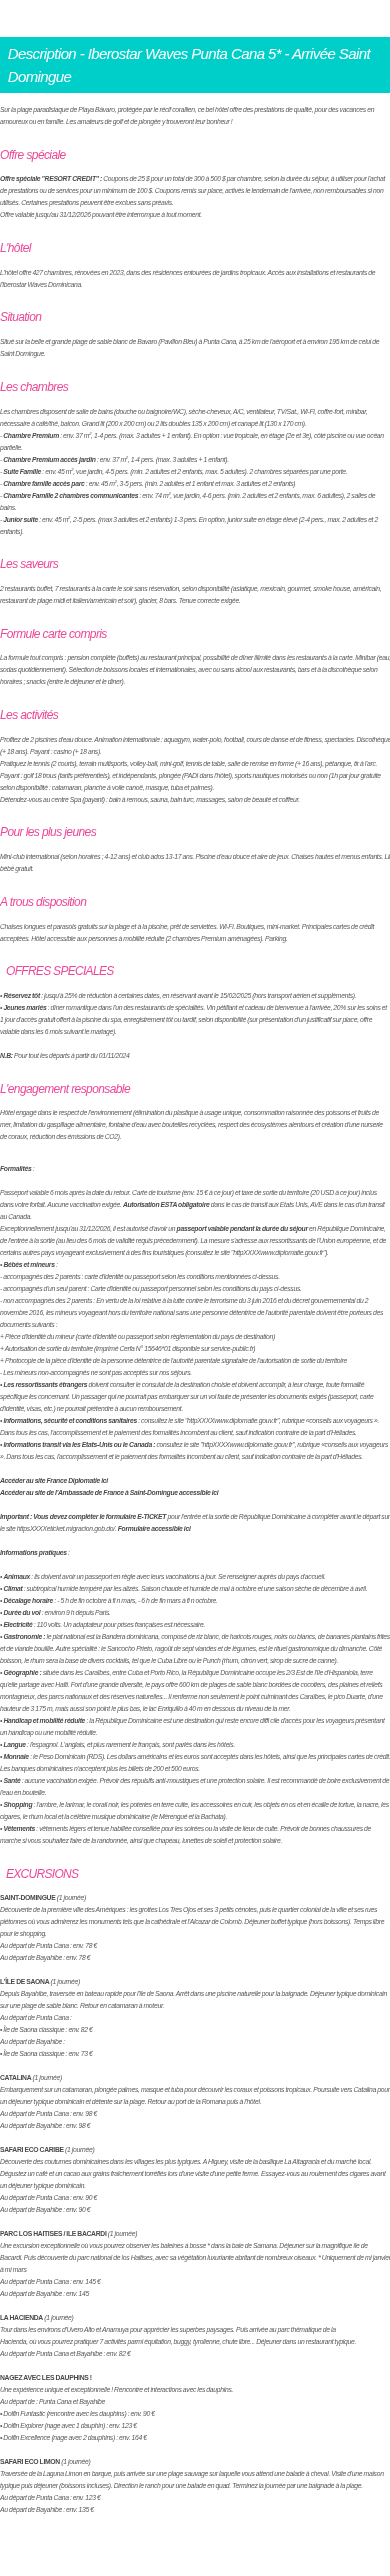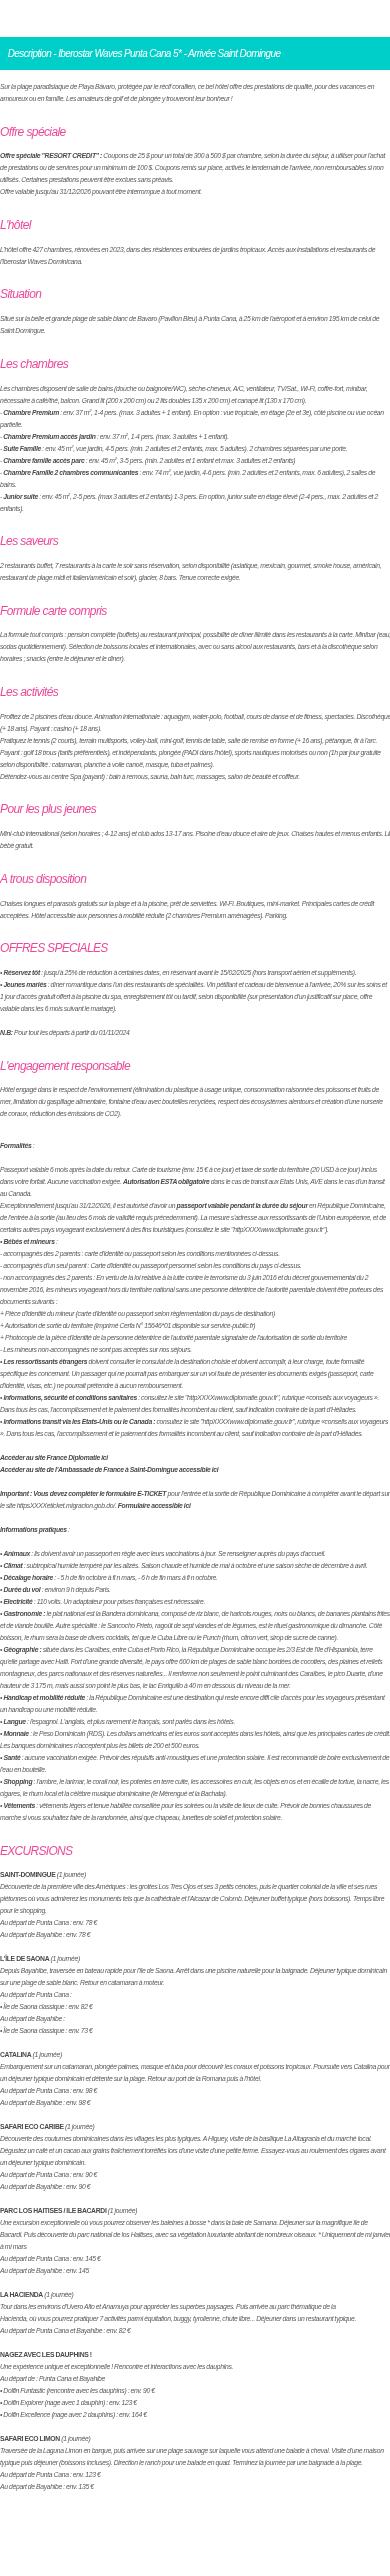--- a/index.html
+++ b/index.html
@@ -13,21 +13,21 @@
     background: #00cfc9;
     padding: 5.2px 7.2px 4.6px 7.7px;
     margin-bottom: 11.3px;
   }
   .title-bar h1 {
     margin: 0;
     font-family: "Liberation Sans Narrow", "Liberation Sans", sans-serif;
     font-style: italic;
     font-weight: normal;
     color: #ffffff;
-    font-size: 10px;
+    font-size: 15px;
     line-height: 23px;
     letter-spacing: -0.6px;
   }
   .content { padding: 0 0 0 0; }
   .intro, .section p, .section .line {
     font-style: italic;
     font-size: 6.8px;
     line-height: 12px;
     letter-spacing: -0.3px;
     color: #585858;
@@ -38,21 +38,21 @@
   .section { margin-bottom: 19.6px; }
   .section h2 {
     margin: 0 0 10.3px 0;
     font-style: italic;
     font-weight: normal;
     color: #ec4899;
     font-size: 12px;
     line-height: 15.5px;
     letter-spacing: -0.6px;
   }
-  .section h2.upper { letter-spacing: -0.7px; }
+  .section h2.upper { letter-spacing: -0.7px; padding-left: 6px; }
   .block { margin-bottom: 12px; }
   .block:last-child { margin-bottom: 0; }
   .section p .bold { font-weight: bold; color: #4a4a4a; }
   .upright { font-style: normal; }
   sup { font-size: 4.1px; line-height: 0; }
   a.link { color: #4a4a4a; font-weight: bold; text-decoration: none; }
 </style>
 </head>
 <body>
 

